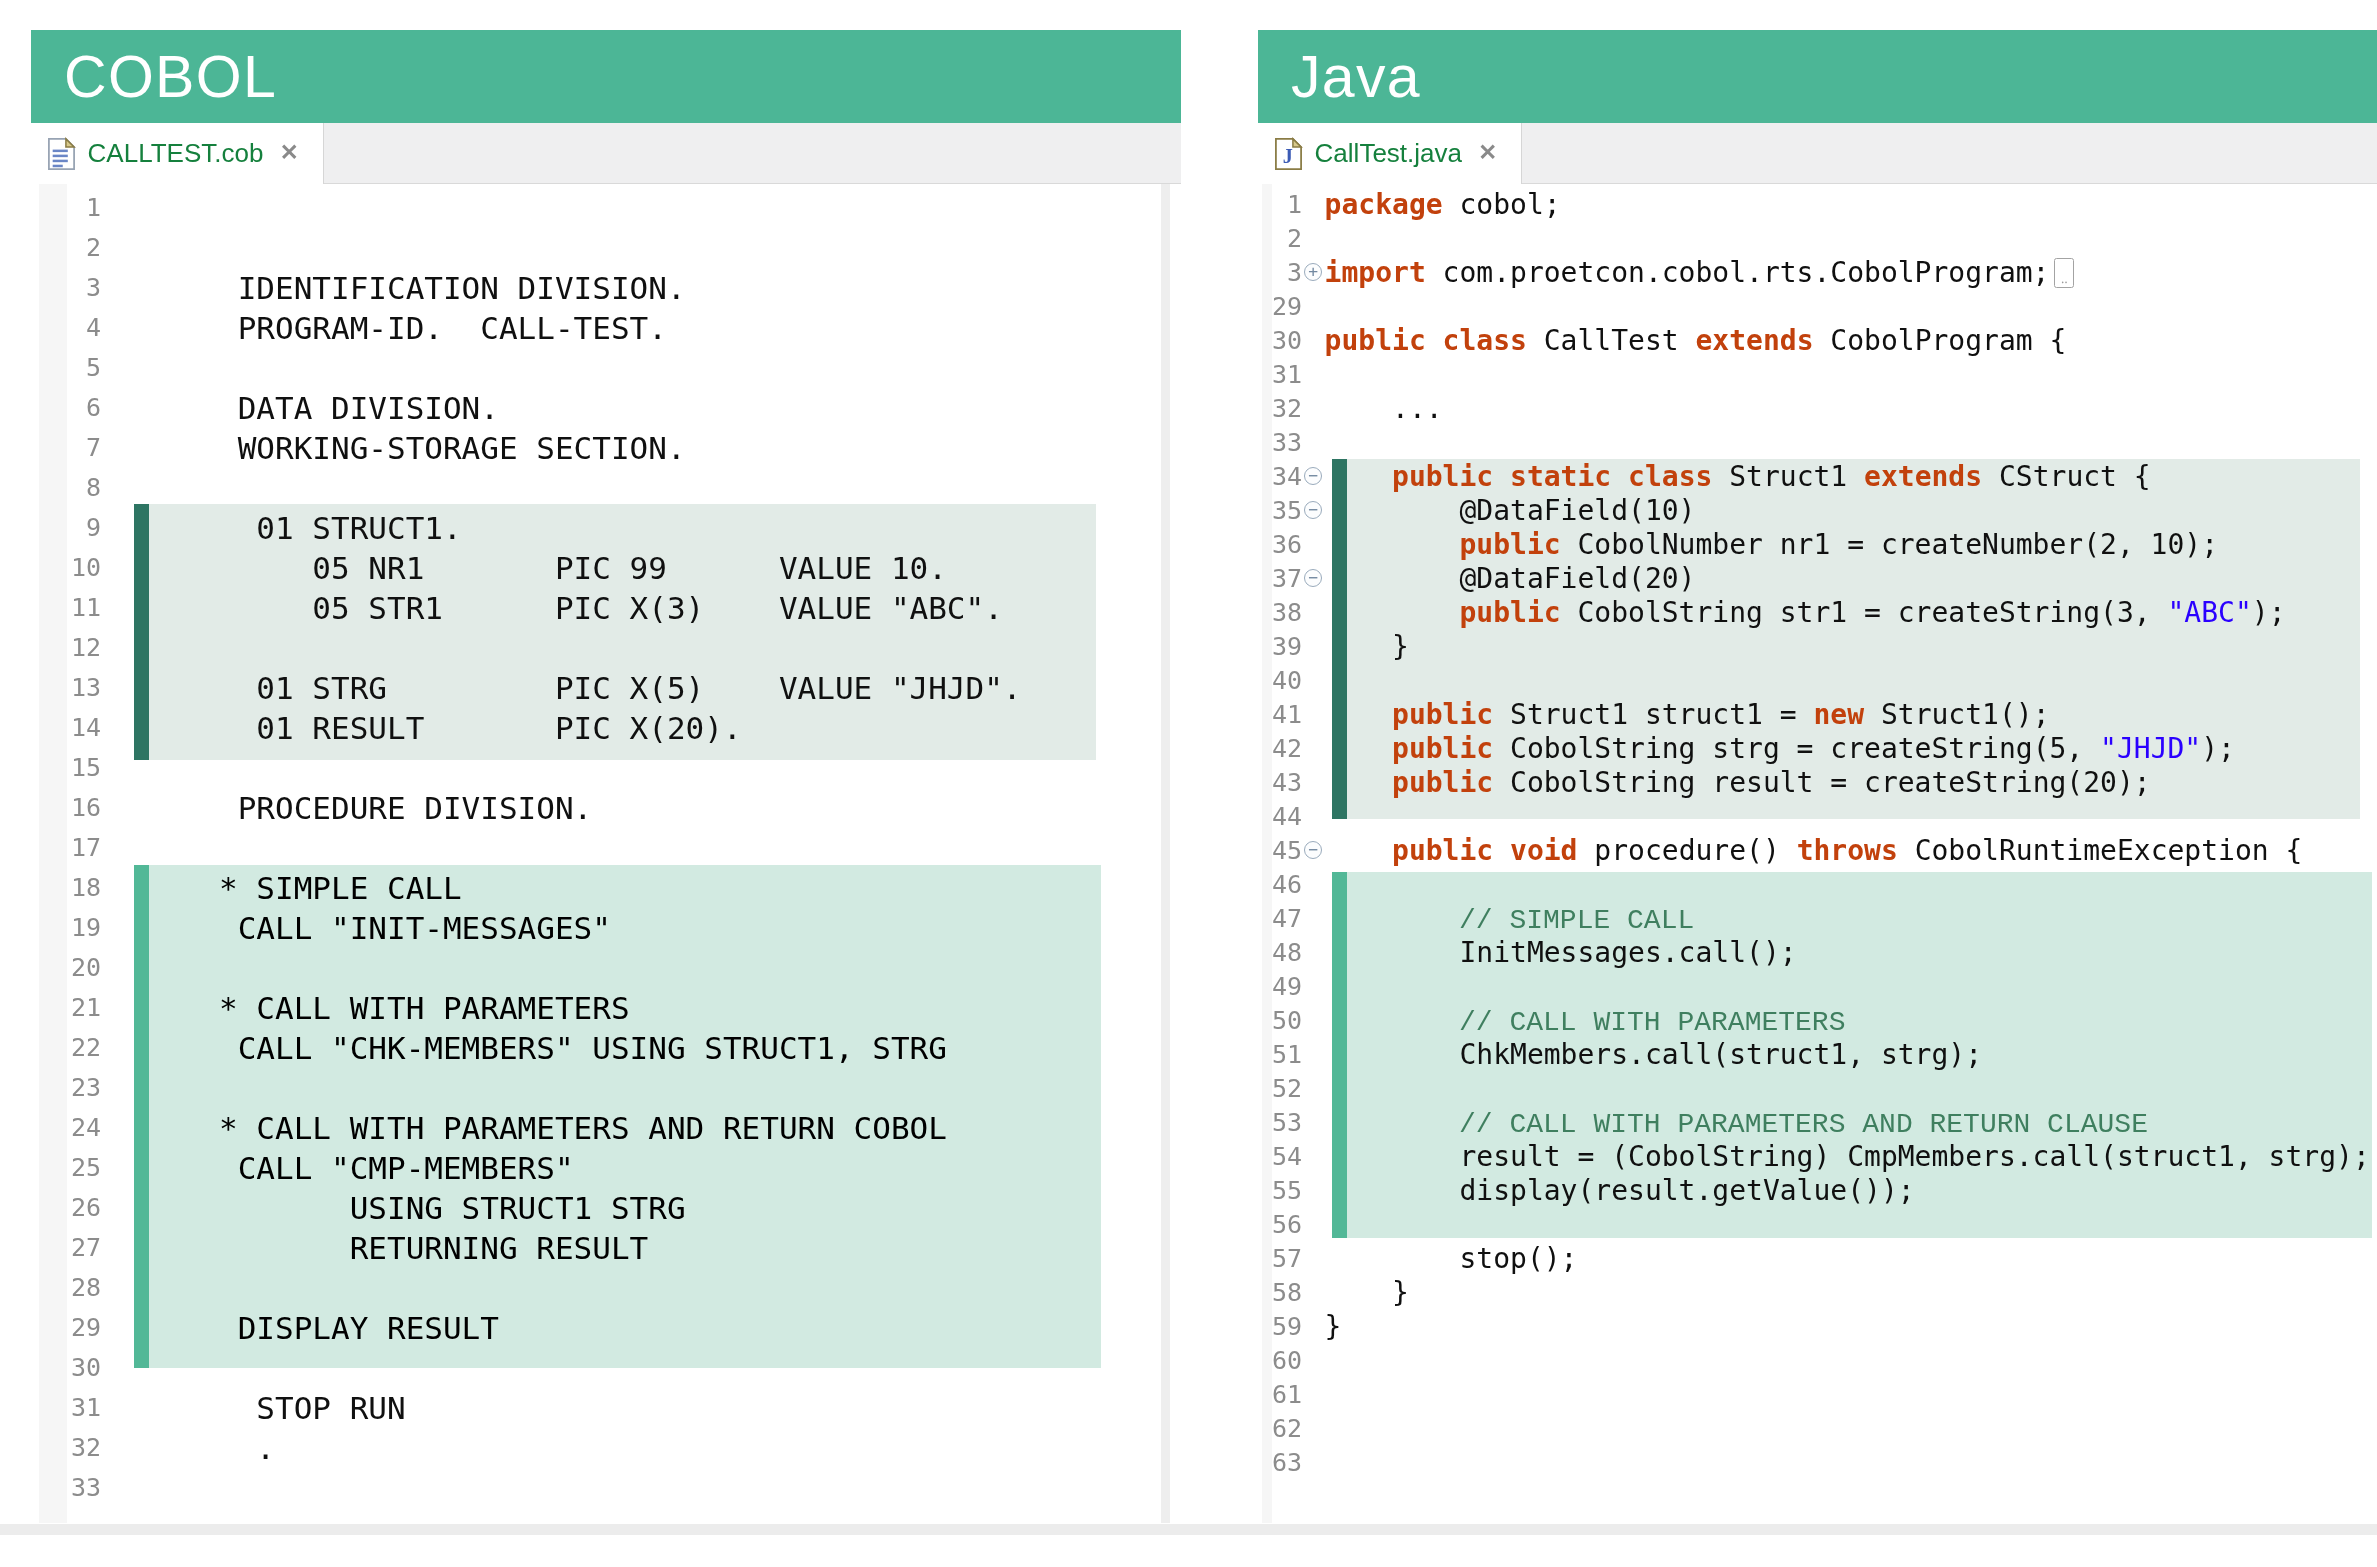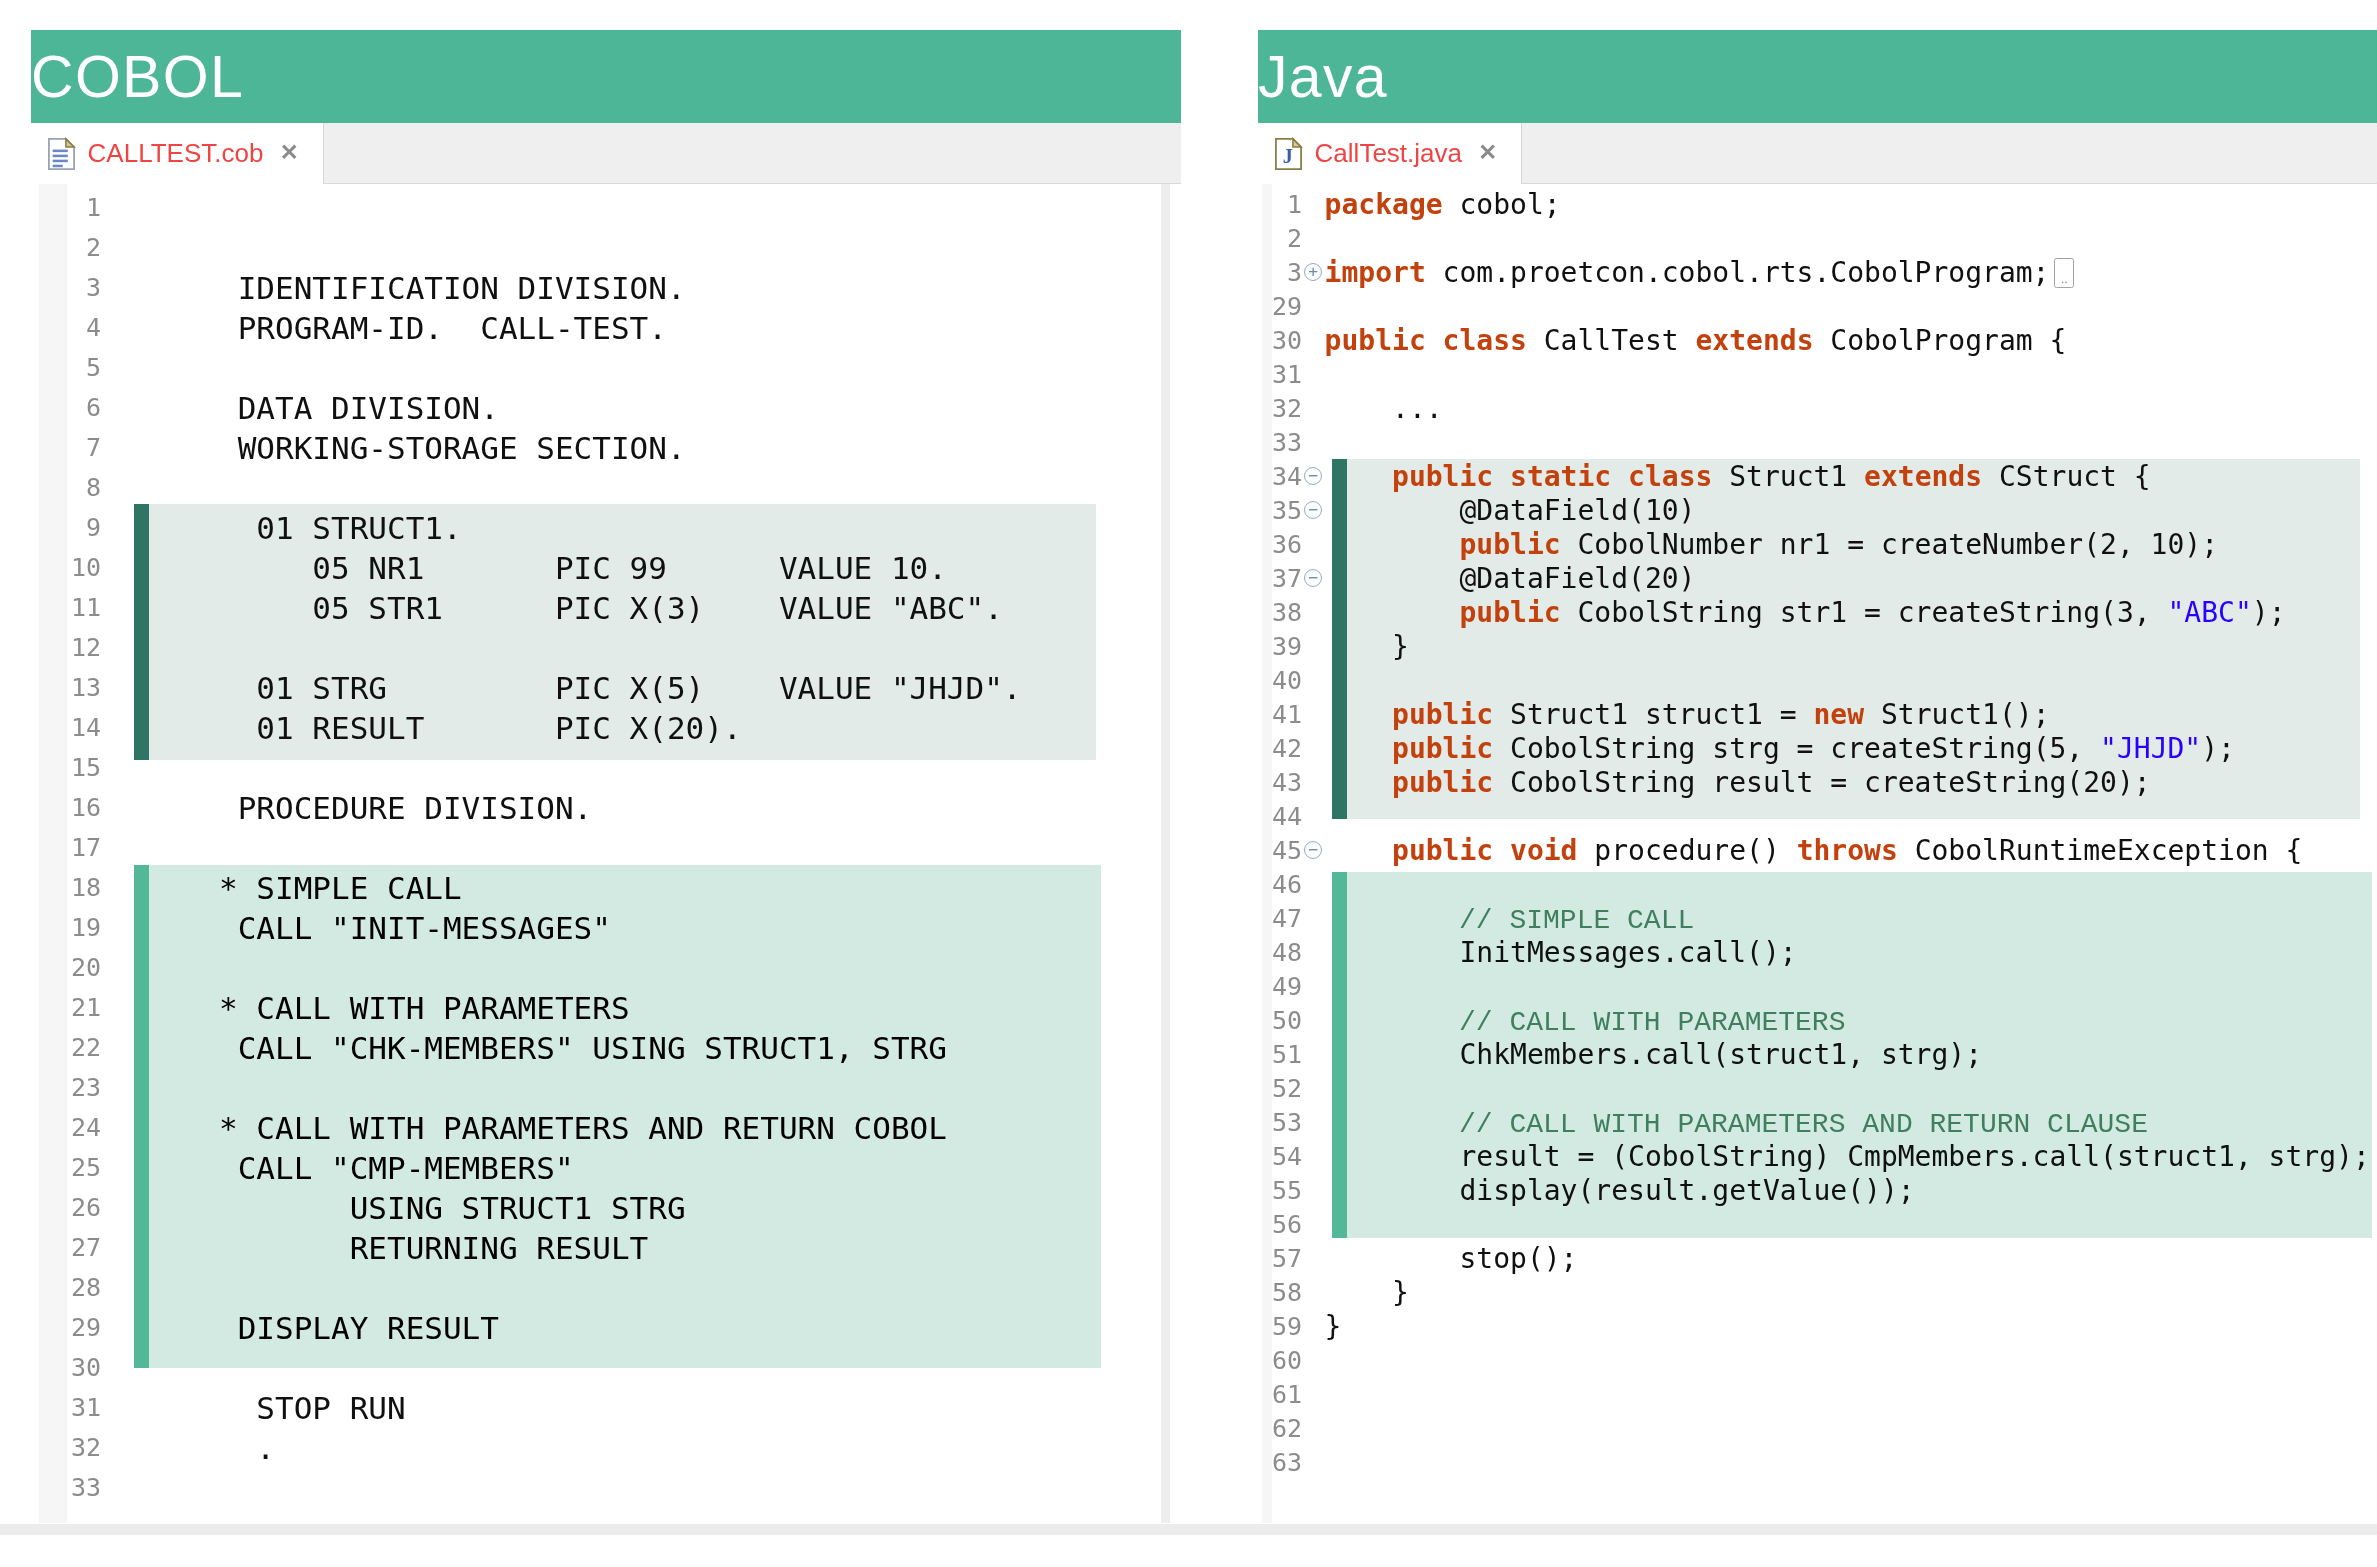--- a/index.html
+++ b/index.html
@@ -6,29 +6,29 @@
   body{
     width:2377px;height:1567px;position:relative;background:#ffffff;
     font-family:"Liberation Sans", sans-serif;overflow:hidden;
   }
   .bottom-strip{position:absolute;left:0;top:1524px;width:2377px;height:11.3px;background:#ececec;}
   .panel{position:absolute;top:30px;height:1493px;background:#ffffff;}
   .panel.left{left:31px;width:1150px;}
   .panel.right{left:1258px;width:1150px;}
   .hdr{
     height:93px;background:#4CB696;color:#ffffff;display:flex;align-items:center;
-    font-size:59px;font-weight:400;letter-spacing:1.3px;
+    padding-left:33px;font-size:59px;font-weight:400;letter-spacing:1.3px;
   }
   .tabstrip{height:60px;background:#efeff0;border-bottom:1.3px solid #d9d9d9;position:relative;}
   .tab{
     position:absolute;left:0;top:0;height:61px;background:#ffffff;display:flex;align-items:center;
     padding:0 24px 0 16.3px;border-right:1.3px solid #d6d6d6;z-index:2;
   }
   .tab-icon{width:29px;height:34px;margin-right:11.3px;flex:0 0 auto;}
-  .tab-label{font-size:26px;color:#ef4444;white-space:nowrap;}
+  .tab-label{font-size:26px;color:#15803d;white-space:nowrap;}
   .tab-close{font-size:22.6px;color:#8a8a8a;font-weight:bold;margin-left:16.3px;line-height:1;}
   .editor{position:absolute;left:0;right:0;top:154px;bottom:0;background:#ffffff;overflow:hidden;}
   .ruler{position:absolute;top:0;bottom:0;background:#f6f6f6;}
   .panel.left  .ruler{left:7.5px;width:28px;}
   .panel.right .ruler{left:3.8px;width:10px;}
   .hl-layer{position:absolute;left:0;top:0;right:0;bottom:0;}
   .hl{position:absolute;}
   .hl.muted{background:#e2ebe7;border-left:15.7px solid #2E7563;}
   .hl.bright{background:#d2eae1;border-left:15.7px solid #52B897;}
   .panel.left  .hl{left:103px;}

